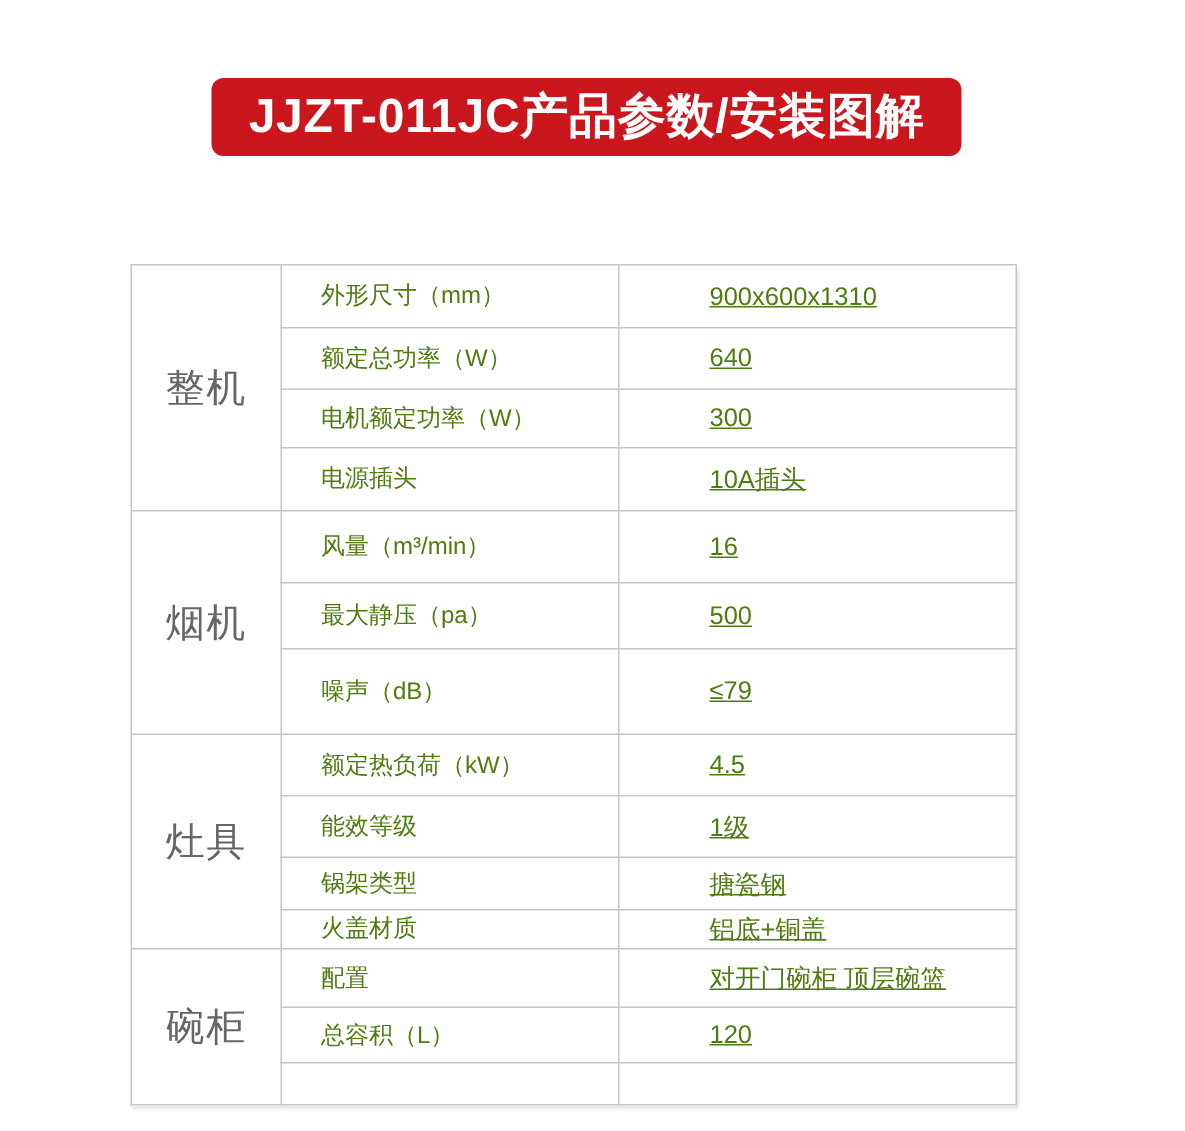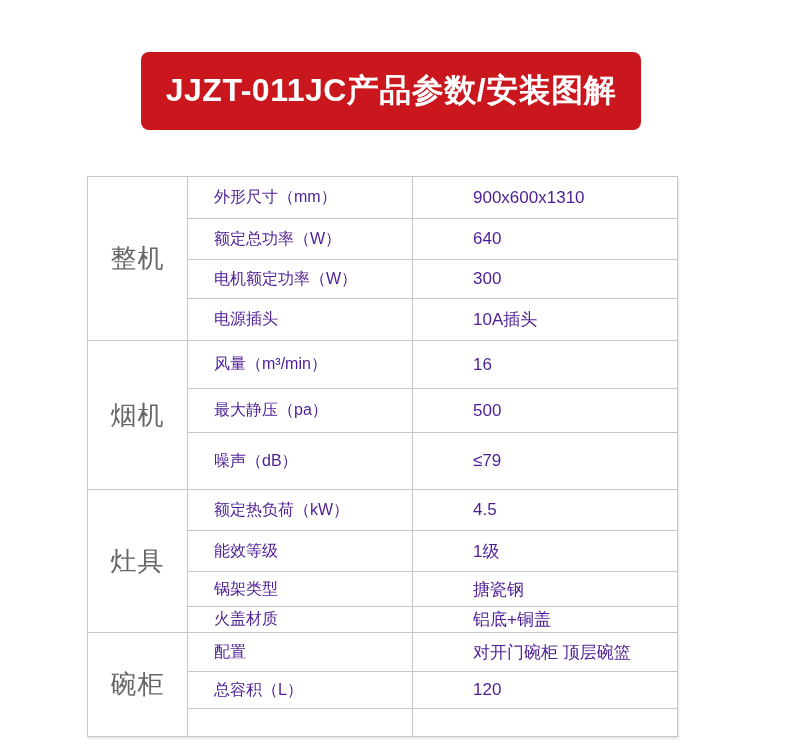--- a/index.html
+++ b/index.html
@@ -6,21 +6,21 @@
   .page{
     position:relative;
     width:790px;height:754px;
     background:#ffffff;
     overflow:hidden;
     font-family:"Liberation Sans","DejaVu Sans",sans-serif;
   }
   .banner{
     position:absolute;
     left:141px;top:52px;
-    width:500px;height:78px;
+    width:500px;height:52px;
     border-radius:8px;
     display:flex;align-items:center;justify-content:center;
   }
   .banner span{
     color:#ffffff;
     font-size:32px;
     font-weight:bold;
     letter-spacing:0.5px;
     white-space:nowrap;
   }
@@ -28,37 +28,38 @@
     position:absolute;
     left:87px;top:176px;
     width:590px;
     border-collapse:collapse;
     table-layout:fixed;
     box-shadow:1px 2px 2px rgba(0,0,0,0.10);
   }
   .spec-table td{
     border:1px solid #c6c6c6;
     vertical-align:middle;
-    color:#4c1d95;
+    color:#4d7c0f;
     overflow:hidden;
     white-space:nowrap;
   }
   td.cat{
     text-align:center;
     font-size:26px;
     color:#666666;
     letter-spacing:1px;
   }
   td.lbl{
     font-size:16px;
     padding-left:26px;
   }
   td.val{
     font-size:17px;
     padding-left:60px;
+    text-decoration:underline;
   }
 </style>
 </head>
 <body>
 
 <div class="page">
 
   <div class="banner" style="background: rgb(201, 23, 29);">
     <span style="color: rgb(255, 255, 255);">JJZT-011JC产品参数/安装图解</span>
   </div>

